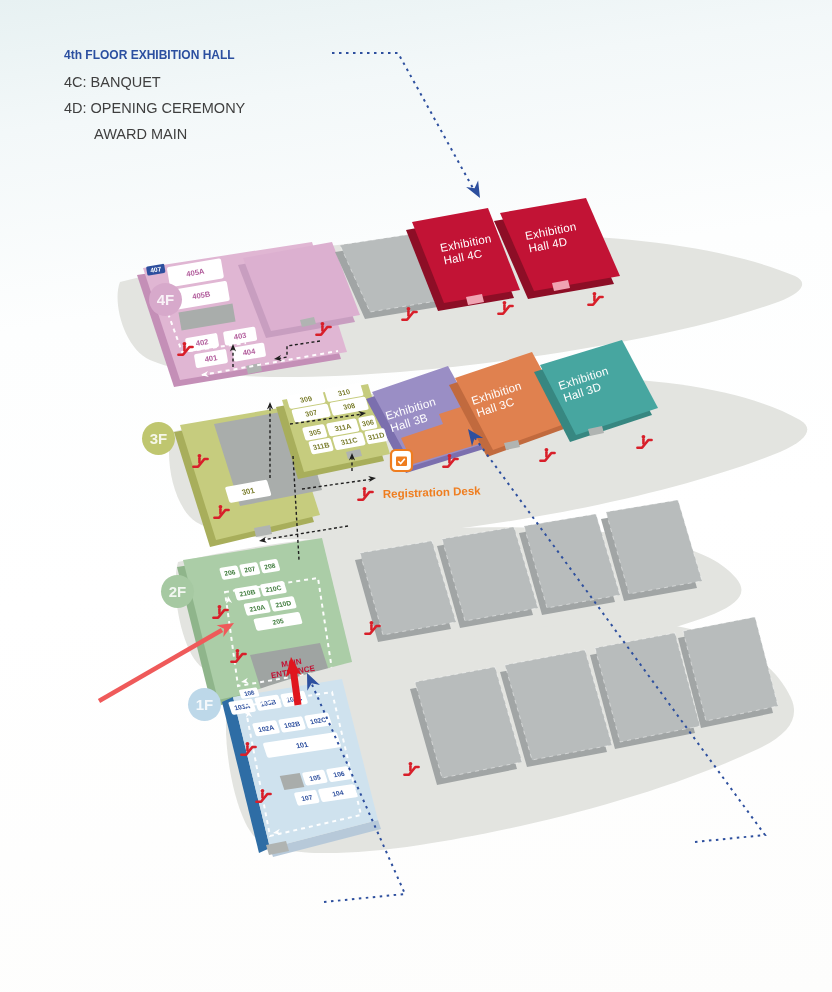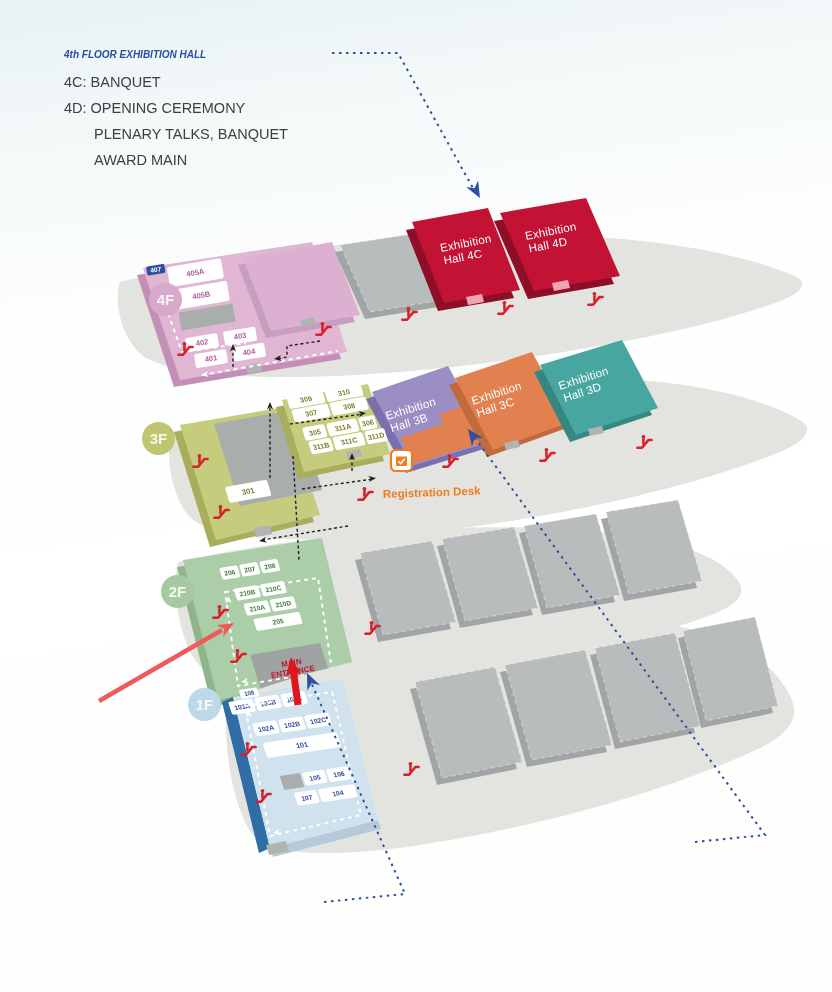--- a/index.html
+++ b/index.html
@@ -1,21 +1,21 @@
 <!DOCTYPE html>
 <html><head>
 <meta charset="utf-8">
 <style>
   html,body{margin:0;padding:0;}
   #stage{position:relative;width:832px;height:992px;overflow:hidden;
     background:linear-gradient(172deg,#e7f1f2 0%,#f3f8f9 12%,#fdfefe 30%,#ffffff 55%,#fdfdfc 100%);
     font-family:"Liberation Sans",sans-serif;}
   #scene{position:absolute;left:0;top:0;}
   .note{position:absolute;font-size:14.5px;line-height:26px;color:#3f3f3f;white-space:nowrap;}
-  .note .title{font-size:10px;font-weight:700;color:#2b4fa0;margin:0 0 1px 0;font-style:italic;}
+  .note .title{font-size:12px;font-weight:700;color:#2b4fa0;margin:0 0 1px 0;}
   .note .ind{padding-left:30px;}
   .badge{position:absolute;width:33px;height:33px;border-radius:50%;display:flex;
     align-items:center;justify-content:center;font-size:15px;font-weight:700;
     color:rgba(255,255,255,0.85);}
   #badge-4f{left:107px;top:283px;background:#d7a9cb;margin-left:42px;}
   #badge-3f{left:142px;top:422px;background:#bfc66f;}
   #badge-2f{left:161px;top:575px;background:#a6c9a2;}
   #badge-1f{left:188px;top:688px;background:#bdd8e9;}
   
   .base{fill:#e3e4e0;}
@@ -338,19 +338,18 @@
 
 <div class="badge" id="badge-4f">4F</div>
 <div class="badge" id="badge-3f">3F</div>
 <div class="badge" id="badge-2f">2F</div>
 <div class="badge" id="badge-1f">1F</div>
 
 <div class="note" style="left:64px;top:42px;">
   <div class="title">4th FLOOR EXHIBITION HALL</div>
   <div>4C: BANQUET</div>
   <div>4D: OPENING CEREMONY</div>
-  <div class="ind">PLENARY TALKS, BANQUET</div>
   <div class="ind">AWARD MAIN</div>
 </div>
 
 
 
 </div>
 
 </body></html>

